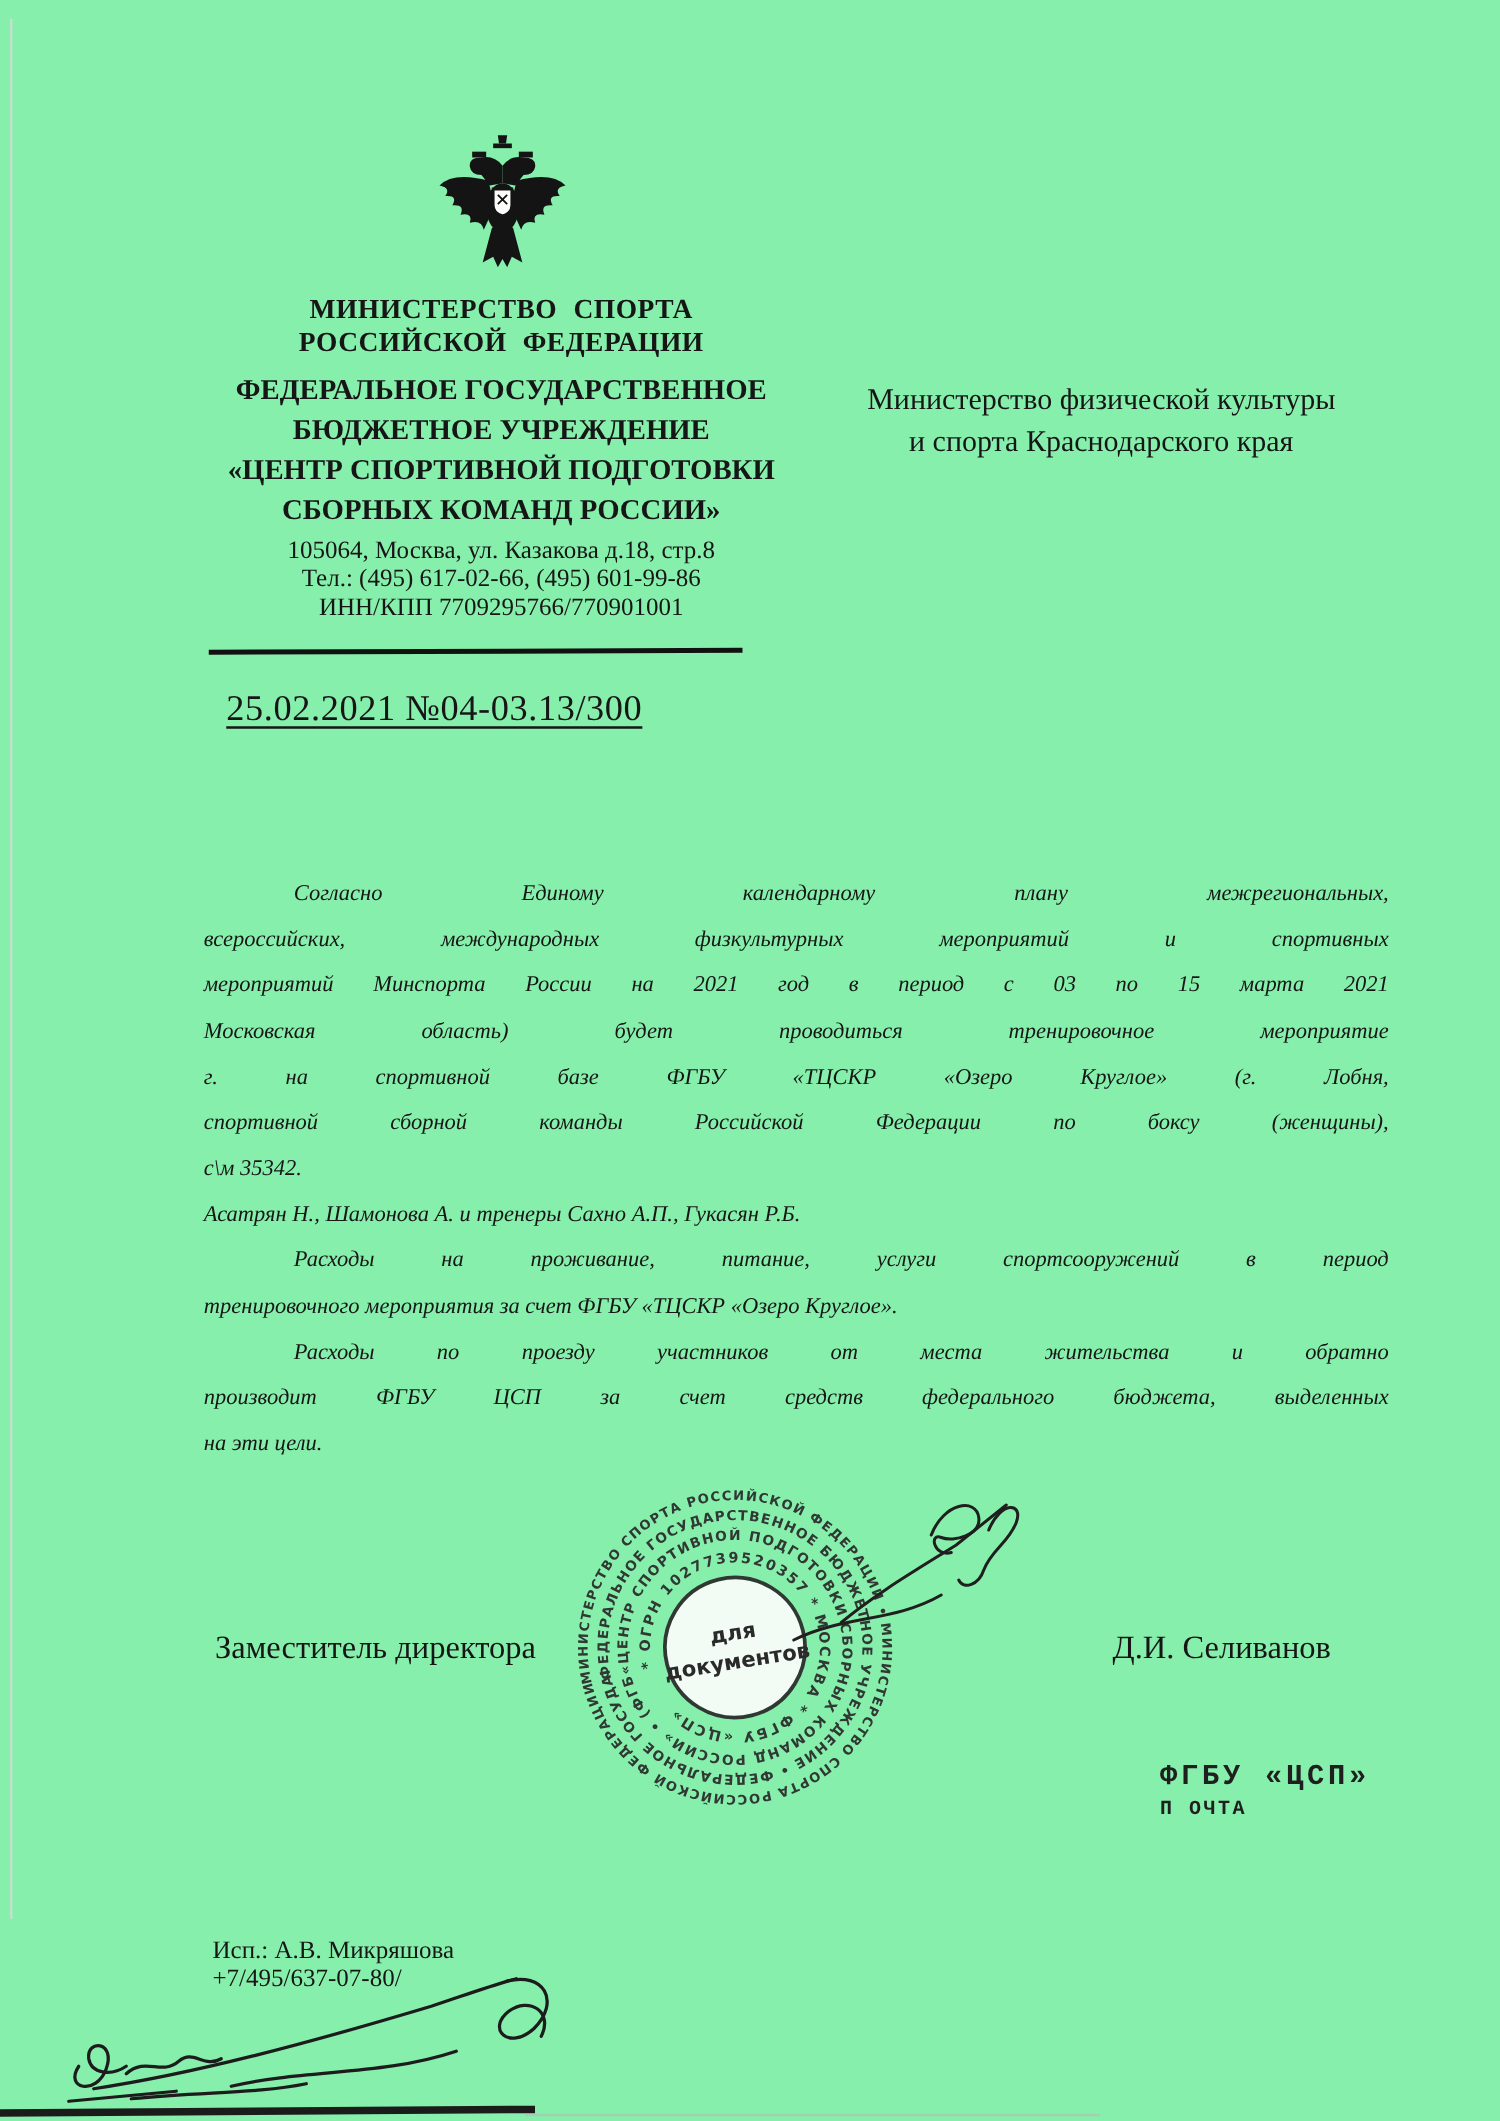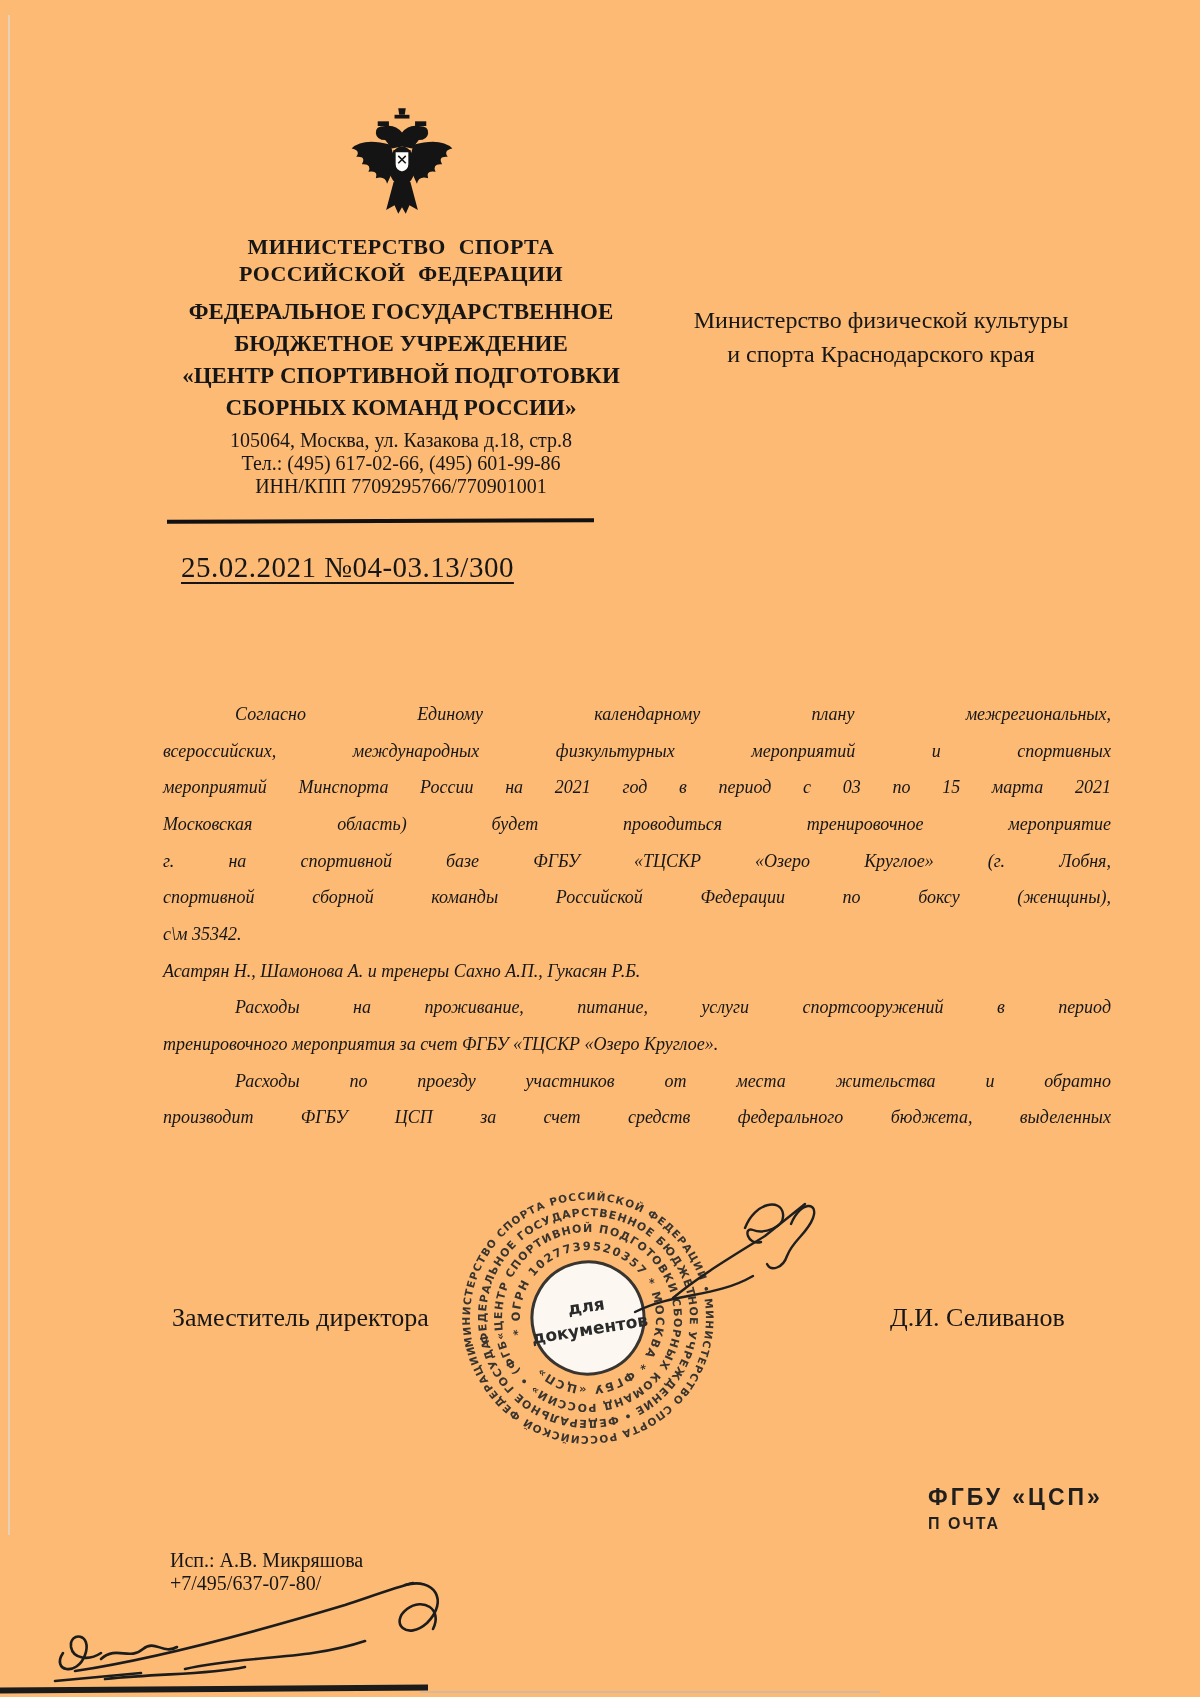--- a/index.html
+++ b/index.html
@@ -1,19 +1,19 @@
 <!DOCTYPE html>
 <html><head>
 <meta charset="utf-8">
 <style>
   html,body{margin:0;padding:0;background:#ffffff;}
   .page{
     position:relative;
     width:1200px;height:1697px;
-    background:#fdba74;
+    background:#86efac;
     overflow:hidden;
     font-family:"Liberation Serif", serif;
     color:#161616;
   }
   .scan-edge{position:absolute;left:8px;top:15px;width:2px;height:1520px;background:#dcdcda;opacity:.7;}
   .abs{position:absolute;}
   .center{text-align:center;}
   .hdr-left{left:118px;width:566px;}
   .ministry{top:233px;font-size:22px;font-weight:bold;line-height:27px;word-spacing:7px;letter-spacing:.4px;}
   .org{top:296px;font-size:23px;font-weight:bold;line-height:32px;}
@@ -22,21 +22,21 @@
   .rule{left:167px;top:519px;width:427px;height:4px;background:#111;transform:rotate(-.2deg);}
   .refline{left:181px;top:551px;font-size:29px;text-decoration:underline;text-underline-offset:5px;letter-spacing:.5px;}
   .body-block{left:163px;top:696px;width:948px;font-size:18px;font-style:italic;}
   .body-line{display:block;line-height:36.65px;text-align:justify;text-align-last:justify;}
   .body-line.last{text-align-last:left;}
   .body-line.first{text-indent:72px;}
   .sig-title{left:172px;top:1303px;font-size:26px;text-align:right;}
   .sig-name{left:890px;top:1303px;font-size:26px;}
   .stamp-box{left:458px;top:1188px;width:260px;height:260px;}
   .stamp-box text{font-family:"DejaVu Sans", sans-serif;font-weight:bold;fill:#2a2a2a;}
-  .postal{left:928px;top:1484px;font-family:Liberation Sans, sans-serif;font-weight:bold;color:#1f1f1f;}
+  .postal{left:928px;top:1408px;font-family:Liberation Mono, monospace;font-weight:bold;color:#1f1f1f;}
   .postal .l1{font-size:23px;letter-spacing:3px;}
   .postal .l2{font-size:16px;letter-spacing:2px;margin-top:4px;}
   .executor{left:170px;top:1549px;font-size:20px;font-weight:normal;line-height:23px;}
   .bottom-bar{left:0;top:1686px;width:428px;height:6px;background:#1b1b1b;transform:rotate(-.4deg);}
   .bottom-bar2{left:420px;top:1691px;width:460px;height:2px;background:#b9b9b6;opacity:.6;}
   svg{display:block;}
 </style>
 </head>
 <body>
 
@@ -93,20 +93,21 @@
       <div class="body-line">мероприятий Минспорта России на 2021 год в период с 03 по 15 марта 2021</div>
       <div class="body-line">Московская область) будет проводиться тренировочное мероприятие</div>
       <div class="body-line">г. на спортивной базе ФГБУ «ТЦСКР «Озеро Круглое» (г. Лобня,</div>
       <div class="body-line">спортивной сборной команды Российской Федерации по боксу (женщины),</div>
       <div class="body-line last">с\м 35342.</div>
       <div class="body-line last">Асатрян Н., Шамонова А. и тренеры Сахно А.П., Гукасян Р.Б.</div>
       <div class="body-line first">Расходы на проживание, питание, услуги спортсооружений в период</div>
       <div class="body-line last">тренировочного мероприятия за счет ФГБУ «ТЦСКР «Озеро Круглое».</div>
       <div class="body-line first">Расходы по проезду участников от места жительства и обратно</div>
       <div class="body-line">производит ФГБУ ЦСП за счет средств федерального бюджета, выделенных</div>
+      <div class="body-line last">на эти цели.</div>
     </div>
 
   <div class="abs sig-title">Заместитель директора</div>
   <div class="abs sig-name">Д.И. Селиванов</div>
 
   <svg class="abs stamp-box" viewBox="0 0 260 260">
     <defs>
       <path id="ring1" d="M130,130 m-118,0 a118,118 0 1,1 236,0 a118,118 0 1,1 -236,0"></path>
       <path id="ring2" d="M130,130 m-102,0 a102,102 0 1,1 204,0 a102,102 0 1,1 -204,0"></path>
       <path id="ring3" d="M130,130 m-86,0 a86,86 0 1,1 172,0 a86,86 0 1,1 -172,0"></path>

